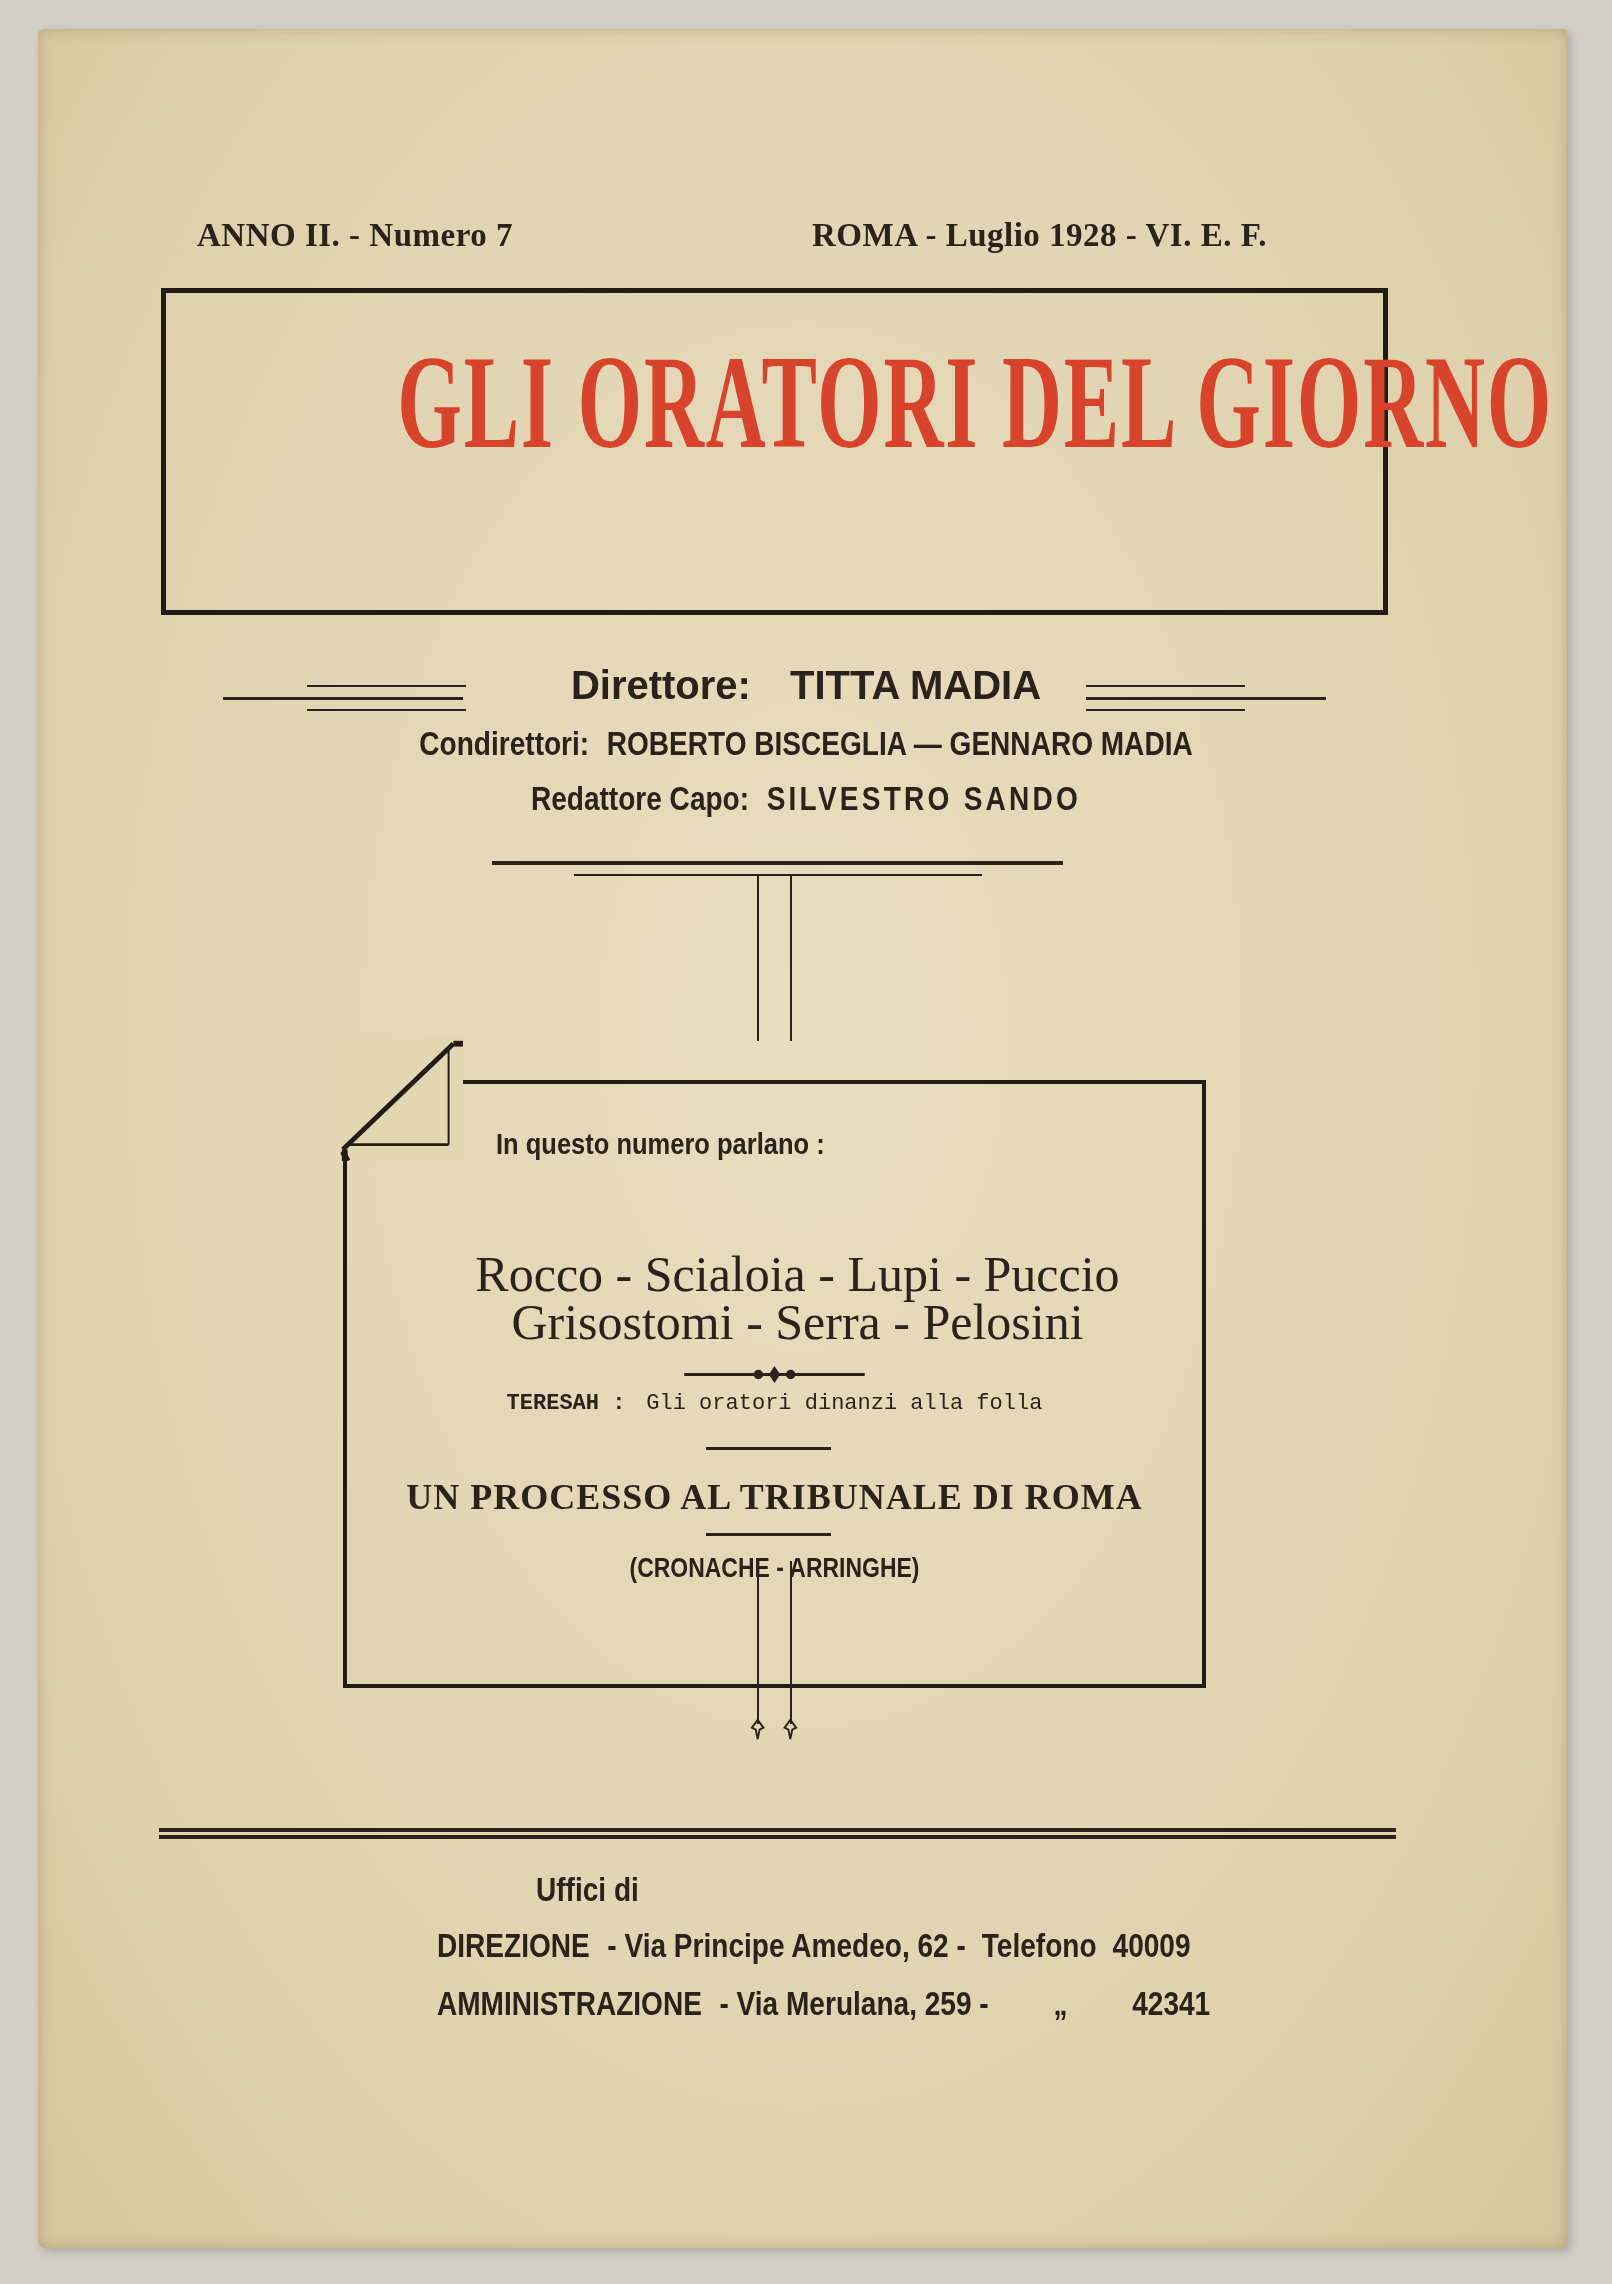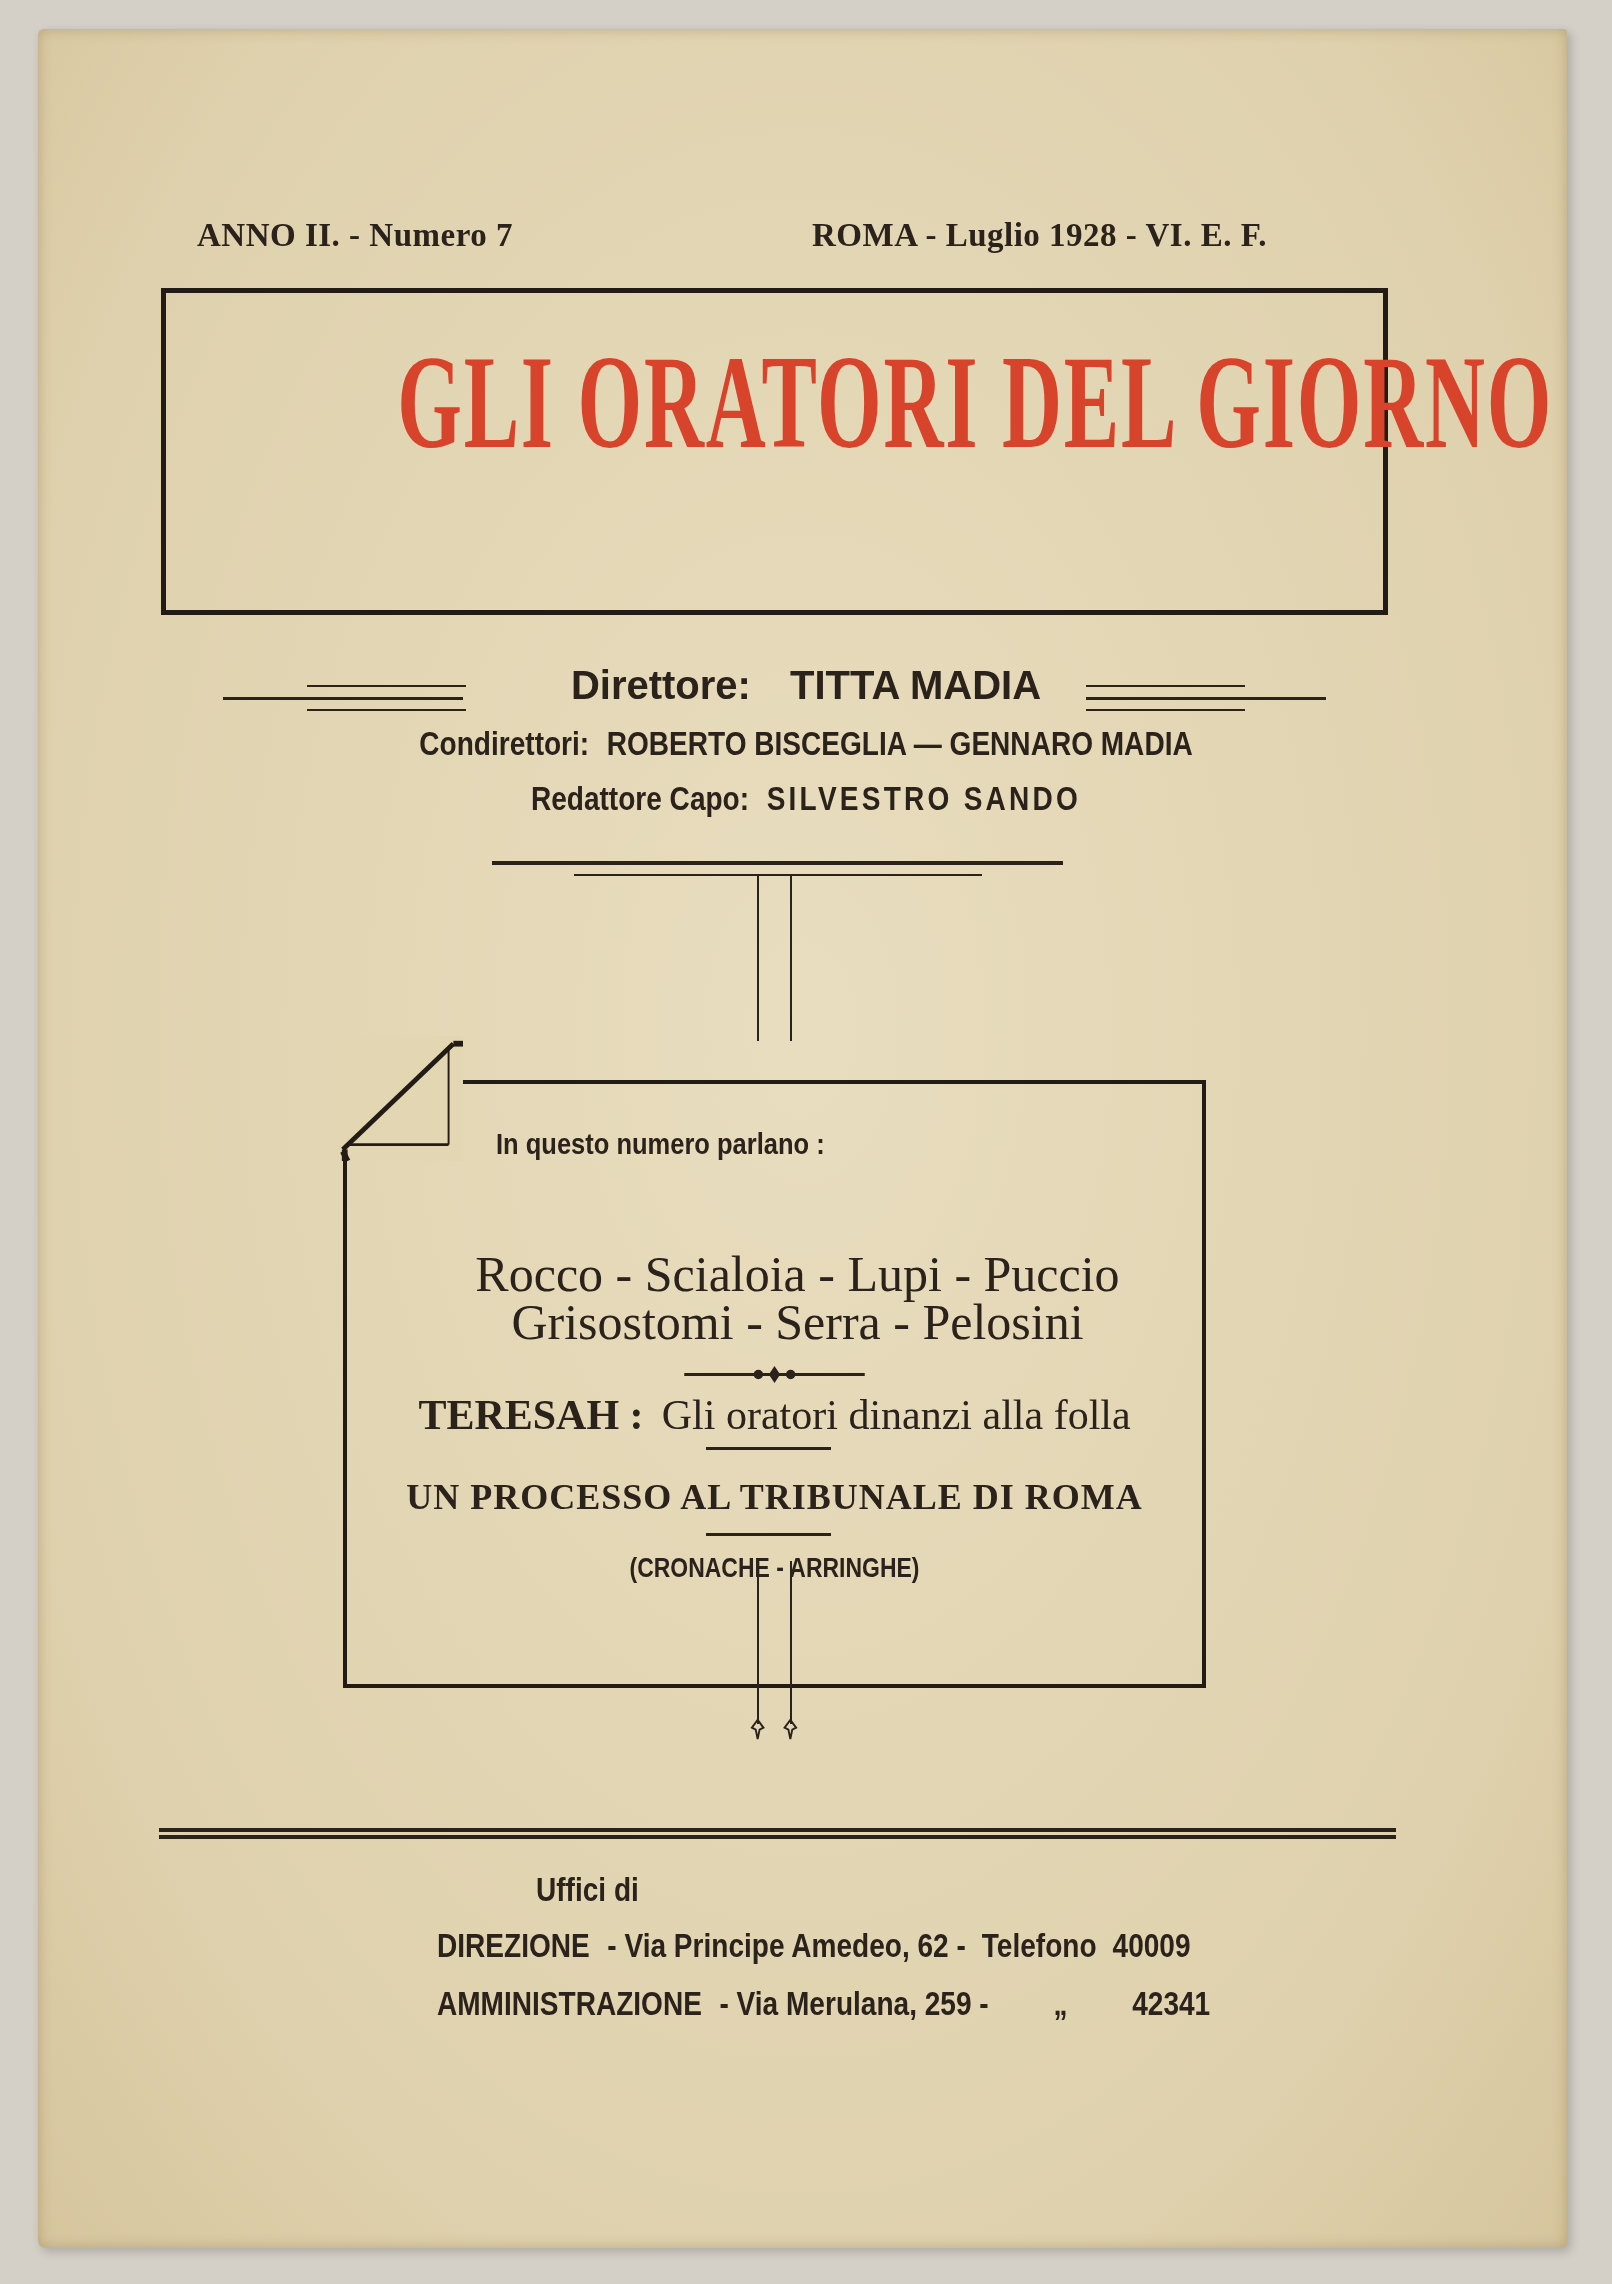--- a/index.html
+++ b/index.html
@@ -55,21 +55,21 @@
   .toc-box {
     left: 343px; top: 1040px; width: 863px; height: 608px;
     border: 4.8px solid #231c16; box-sizing: border-box; margin-top: 40px;
   }
   .toc-text { position: absolute; left: 0; right: 0; text-align: center; white-space: nowrap; }
   .toc-intro { top: 43px; left: 149px; text-align: left; font-family: "Liberation Sans", sans-serif; font-weight: bold; font-size: 30px; transform: scaleX(0.85); transform-origin: left; }
   .toc-duce { top: 96px; font-family: "DejaVu Sans", sans-serif; font-size: 56px; letter-spacing: 5.8px; }
   .toc-names { font-family: Liberation Serif, serif; font-size: 50px; padding-left: 46px; }
   .toc-names1 { top: 161px; }
   .toc-names2 { top: 209px; }
-  .toc-teresah { top: 307px; font-family: Liberation Serif, serif; font-size: 42px; }
+  .toc-teresah { top: 307px; font-family: Liberation Mono, monospace; font-size: 22px; }
   .toc-processo { top: 392px; font-family: "Liberation Serif", serif; font-weight: bold; font-size: 36px; letter-spacing: 1px; }
   .toc-cronache { top: 469px; font-family: "Liberation Sans", sans-serif; font-weight: bold; font-size: 27px; transform: scaleX(0.85); }
 
   .offices { font-family: "Liberation Sans", sans-serif; font-weight: bold; font-size: 33px; white-space: nowrap; transform: scaleX(0.85); transform-origin: left; }
 </style>
 </head>
 <body>
 
 <div class="paper"></div>
 

